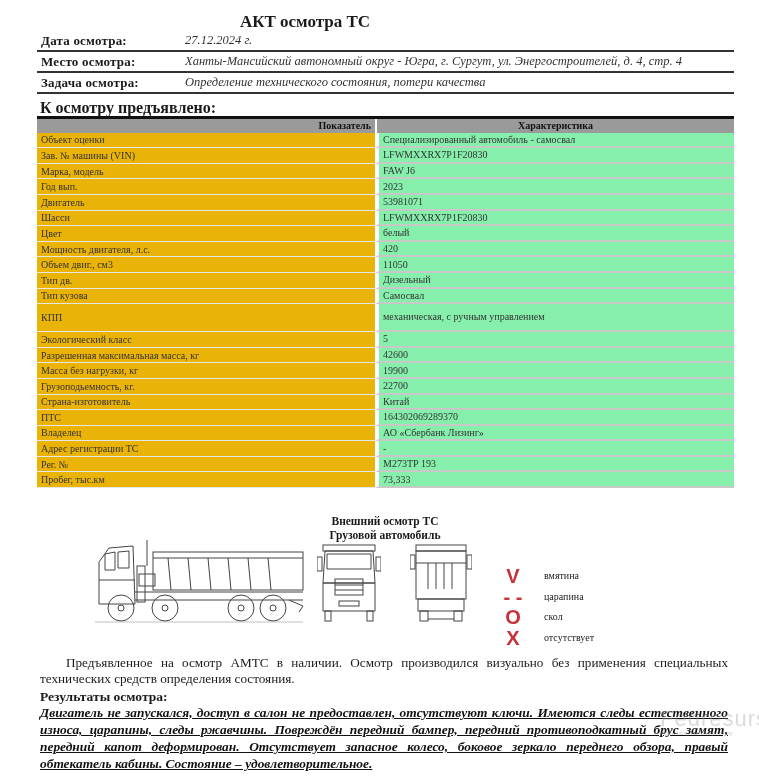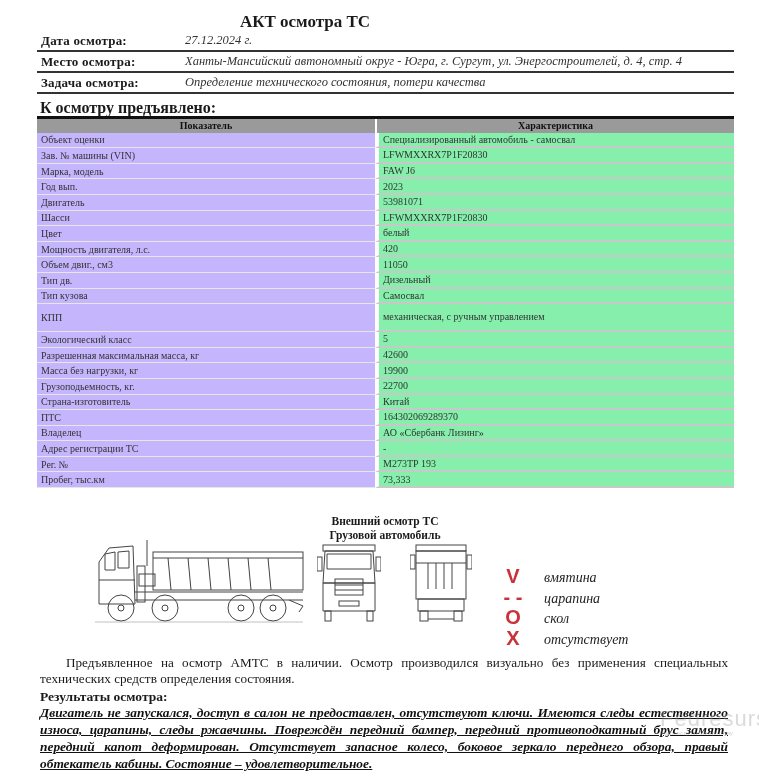--- a/index.html
+++ b/index.html
@@ -4,31 +4,31 @@
 <style>
   html, body { margin:0; padding:0; background:#ffffff; }
   body { width:759px; height:783px; position:relative; overflow:hidden; font-family:"Liberation Serif", serif; color:#1a1a1a; }
   .title { position:absolute; top:12px; left:0; width:610px; text-align:center; font-size:17px; font-weight:bold; }
   .meta-row { position:absolute; left:37px; width:697px; height:20px; border-bottom:2px solid #333; }
   .meta-label { position:absolute; left:4px; bottom:1px; font-size:13px; font-weight:bold; letter-spacing:0.2px; }
   .meta-value { position:absolute; left:148px; bottom:2px; font-size:12.5px; font-style:italic; color:#333; white-space:nowrap; }
   .section-h { position:absolute; left:40px; top:99px; font-size:16px; font-weight:bold; }
   .tbl { position:absolute; left:37px; top:116px; width:697px; border-collapse:separate; border-spacing:0; border-top:3px solid #111; }
   .tbl td, .tbl th { font-size:10px; padding:0 4px; height:13.6px; line-height:13px; vertical-align:middle; color:#333; }
-  .tbl th { background:#9a9a9a; font-weight:bold; text-align:center; color:#111; }
+  .tbl th { background:#9a9a9a; font-weight:bold; text-align:right; color:#111; }
   .tbl th.c2 { text-align:center; border-left:2px solid #fff; }
-  .tbl td.c1 { background:#c4b5fd; width:330px; border-bottom:1px solid #e6e6e6; }
+  .tbl td.c1 { background:#eab308; width:330px; border-bottom:1px solid #e6e6e6; }
   .tbl td.c2 { background:#86efac; border-bottom:2px solid #c8c8c8; border-left:4px solid #fff; }
   .tbl tr.tall td { height:26px; line-height:12px; }
   .diagram-title { position:absolute; left:300px; top:514px; width:170px; text-align:center; font-size:11.5px; font-weight:bold; line-height:14px; }
   .truck { position:absolute; }
   .legend { position:absolute; left:500px; top:566px; }
   .legend-item { position:relative; height:20.5px; }
   .legend-sym { position:absolute; left:0; width:26px; text-align:center; color:#c8323a; font-family:"Liberation Sans", sans-serif; font-weight:bold; font-size:20px; line-height:20px; }
-  .legend-label { position:absolute; left:44px; top:4px; font-size:14px; color:#222; white-space:nowrap;font-style:italic; }
+  .legend-label { position:absolute; left:44px; top:4px; font-size:10px; color:#222; white-space:nowrap; }
   .para { position:absolute; left:40px; top:655px; width:688px; font-size:13.2px; line-height:16px; text-align:justify; text-indent:26px; }
   .results-h { position:absolute; left:40px; top:689px; font-size:13.5px; font-weight:bold; }
   .results { position:absolute; left:40px; top:704px; width:688px; font-size:13.4px; line-height:17px; font-weight:bold; font-style:italic; text-decoration:underline; text-align:justify; color:#111; }
   .watermark { position:absolute; left:660px; top:706px; font-family:"Liberation Sans", sans-serif; font-size:22px; color:rgba(150,150,150,0.35); letter-spacing:1px; }
   .watermark-sub { position:absolute; left:660px; top:730px; font-family:"Liberation Sans", sans-serif; font-size:6px; color:rgba(150,150,150,0.45); }
 </style>
 </head>
 <body>
 
 <div class="title">АКТ осмотра ТС</div>

